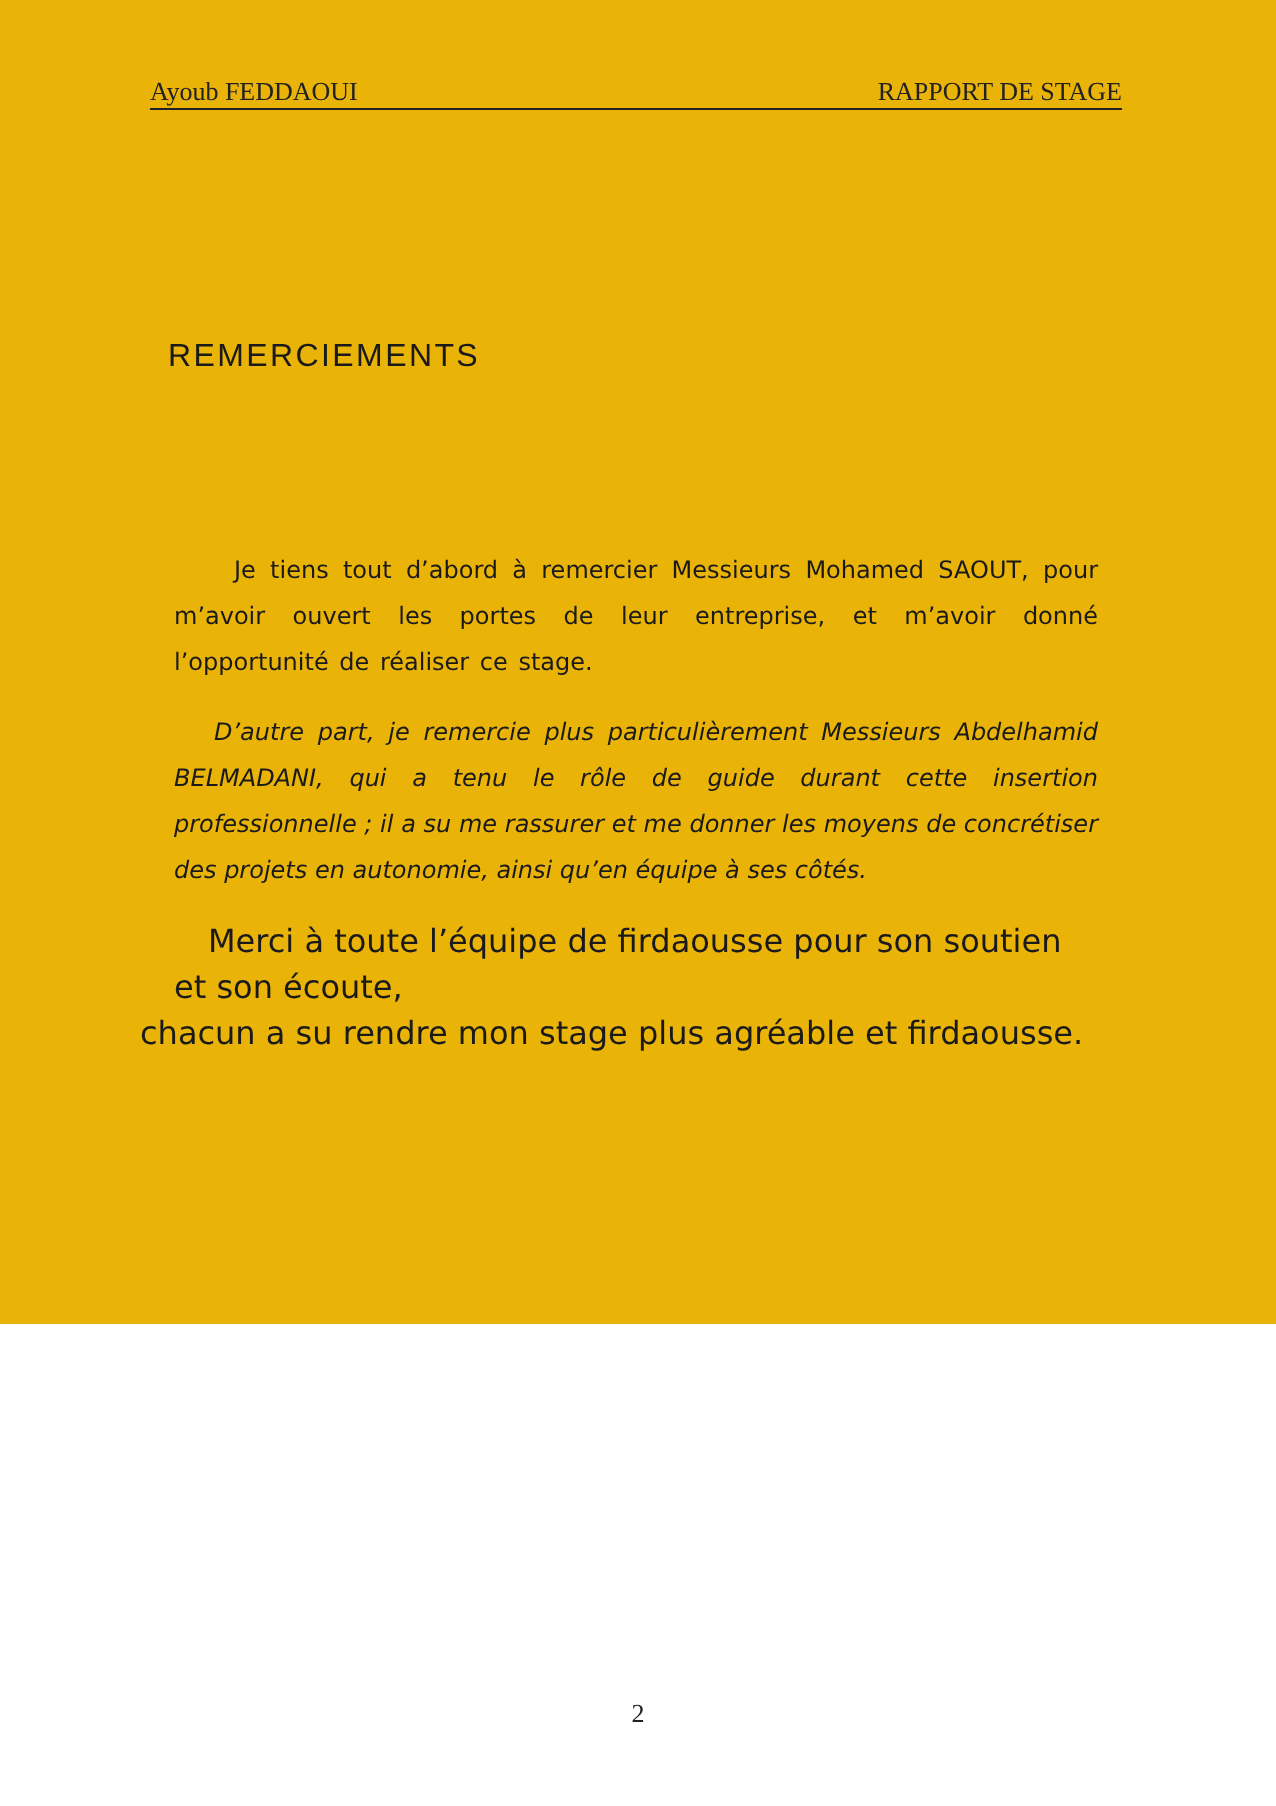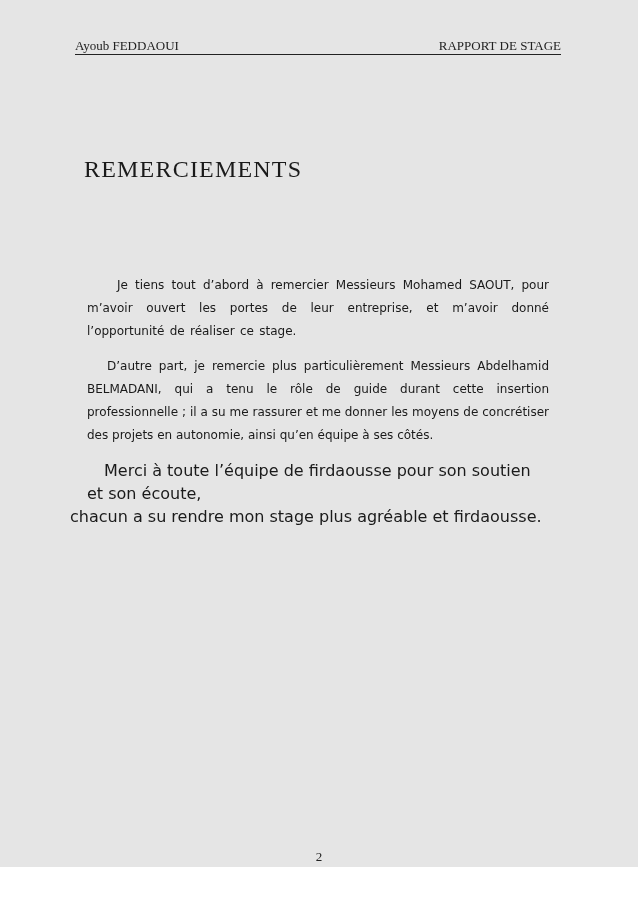--- a/index.html
+++ b/index.html
@@ -11,22 +11,22 @@
       width: 638px;
       height: 903px;
       position: relative;
       overflow: hidden;
       color: #1a1a1a;
     }
     .page {
       position: absolute;
       left: 0; top: 0;
       width: 638px;
-      height: 867px;
-      background: #e5e5e5;
+      height: 662px;
+      background: #eab308;
     }
     .header {
       position: absolute;
       left: 75px;
       top: 37px;
       width: 486px;
       height: 17px;
       border-bottom: 1px solid #222;
       font-family: "Liberation Serif", serif;
       font-size: 13px;
@@ -39,44 +39,44 @@
       top: 1px;
     }
     .header .right {
       position: absolute;
       right: 0;
       top: 1px;
     }
     .title {
       position: absolute;
       left: 84px;
-      top: 156px;
-      font-family: Liberation Serif, serif;
-      font-size: 24px;
+      top: 170px;
+      font-family: Liberation Sans, sans-serif;
+      font-size: 16px;
       letter-spacing: 1.2px;
       color: #1a1a1a;
       margin: 0;
       font-weight: normal;
     }
     .body-text {
       position: absolute;
       left: 75px;
       top: 262px;
       width: 486px;
       font-family: "DejaVu Sans", sans-serif;
       font-size: 12px;
       line-height: 23px;
       color: #1a1a1a;
     }
     .body-text p {
       margin: 12px;
       text-align: justify;
     }
     .p1 { text-indent: 30px; word-spacing: 1.5px; }
-    .p2 { text-indent: 20px; }
+    .p2 { text-indent: 20px; font-style: italic; }
     .p3 { text-indent: 17px; font-size: 16px; text-align: left !important; }
     .footer {
       position: absolute;
       left: 0;
       width: 638px;
       top: 849px;
       text-align: center;
       font-family: "Liberation Serif", serif;
       font-size: 13px;
       color: #222;

